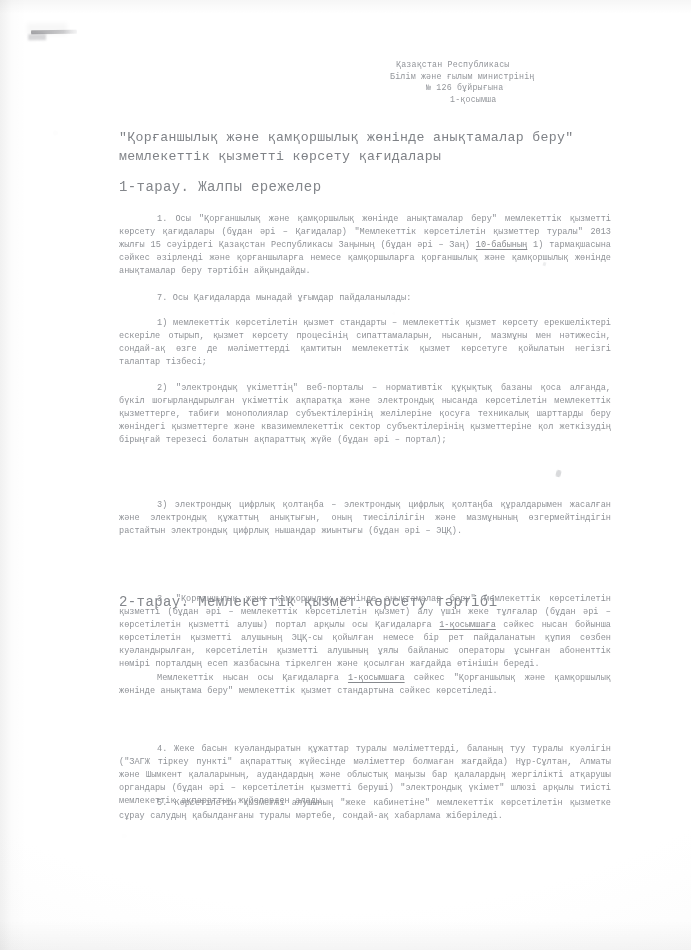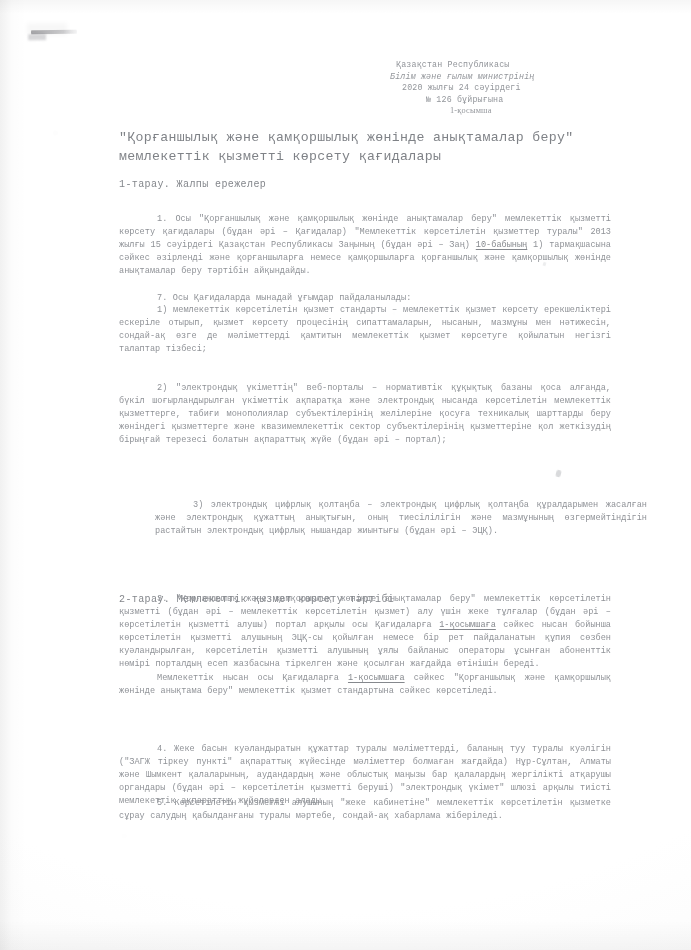--- a/index.html
+++ b/index.html
@@ -95,42 +95,42 @@
     left: 390px;
     top: 59px;
     width: 250px;
     font-size: 8.3px;
     line-height: 11.6px;
     letter-spacing: .18px;
     color: #92959a;
   }
   .doc-header div { white-space: nowrap; }
   .hdr-l1 { padding-left: 6px; }
-  .hdr-l2 { padding-left: 0px; font-style: italic; }
+  .hdr-l2 { padding-left: 0px; }
   .hdr-l3 { padding-left: 12px; }
   .hdr-l4 { padding-left: 36px; }
-  .hdr-l5 { padding-left: 60px; font-family: Liberation Serif, serif; }
+  .hdr-l5 { padding-left: 60px; }
 
   
   .doc-title {
     position: absolute;
     left: 119px;
     top: 128px;
     width: 500px;
     font-size: 13.2px;
     line-height: 19px;
     letter-spacing: .35px;
     color: #7f8287;
   }
 
   
   .chapter {
     position: absolute;
     left: 119px;
-    font-size: 10px;
+    font-size: 14px;
     letter-spacing: .4px;
     color: #83868b;
     white-space: nowrap;
   }
   #chapter-1 { top: 179px; }
   #chapter-2 { top: 558px; margin-top: 36px; }
 
   
   .para {
     position: absolute;
@@ -148,23 +148,23 @@
   .lnk {
     text-decoration: underline;
     text-underline-offset: 1.5px;
     text-decoration-thickness: .7px;
     color: #85888d;
   }
 
   
   #para-1   { top: 213px; }
   #para-2   { top: 292px; }
-  #para-d1  { top: 304px; }
+  #para-d1  { top: 317px; }
   #para-d2  { top: 382px; }
-  #para-d3  { top: 499px; margin-left: 36px; }
+  #para-d3  { top: 499px; }
   #para-3   { top: 593px; }
   #para-3b  { top: 672px; }
   #para-4   { top: 743px; }
   #para-5   { top: 797px; }
   #para-6   { top: 849px; }
 
   
   .fleck {
     position: absolute;
     width: 5px; height: 7px;
@@ -183,21 +183,20 @@
 
   <div class="paper-noise"></div>
 
   <div class="binding-mark"></div>
 
   <div class="content">
 
     <div class="doc-header">
       <div class="hdr-l1">Қазақстан Республикасы</div>
       <div class="hdr-l2">Білім және ғылым министрінің</div>
-      <div class="hdr-l3">2020 жылғы 24 сәуірдегі</div>
       <div class="hdr-l4">№ 126 бұйрығына</div>
       <div class="hdr-l5">1-қосымша</div>
     </div>
 
     <div class="doc-title">"Қорғаншылық және қамқоршылық жөнінде анықтамалар беру" мемлекеттік қызметті көрсету қағидалары</div>
 
     <div class="chapter" id="chapter-1">1-тарау. Жалпы ережелер</div>
 
     <div class="para" id="para-1"><span>1. Осы "Қорғаншылық және қамқоршылық жөнінде анықтамалар беру" мемлекеттік қызметті көрсету қағидалары (бұдан әрі – Қағидалар) "Мемлекеттік көрсетілетін қызметтер туралы" 2013 жылғы 15 сәуірдегі Қазақстан Республикасы Заңының (бұдан әрі – Заң) </span><span class="lnk">10-бабының</span><span> 1) тармақшасына сәйкес әзірленді және қорғаншыларға немесе қамқоршыларға қорғаншылық және қамқоршылық жөнінде анықтамалар беру тәртібін айқындайды.</span></div>
 

